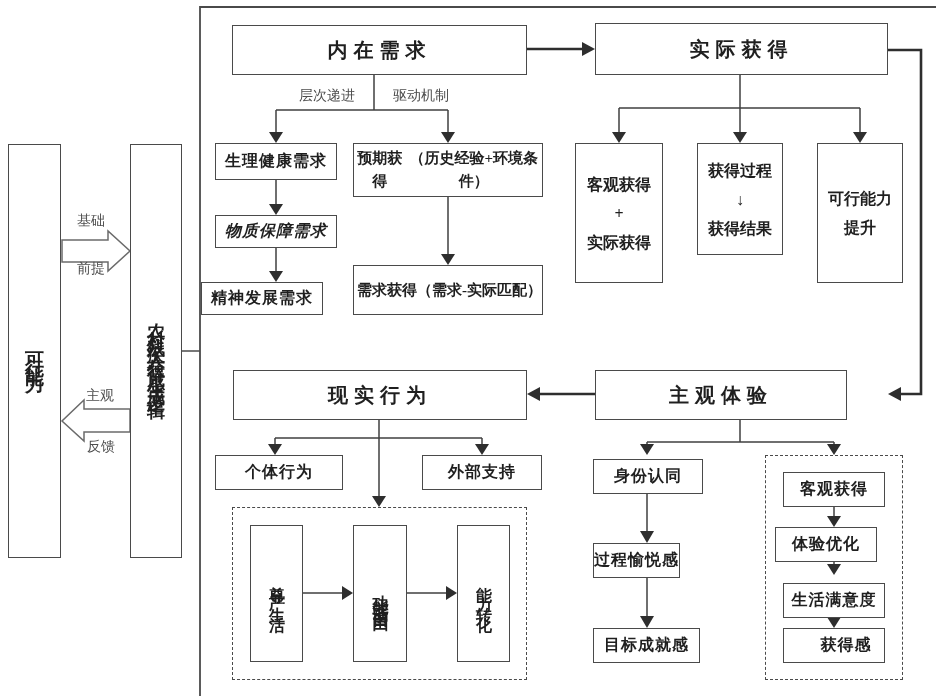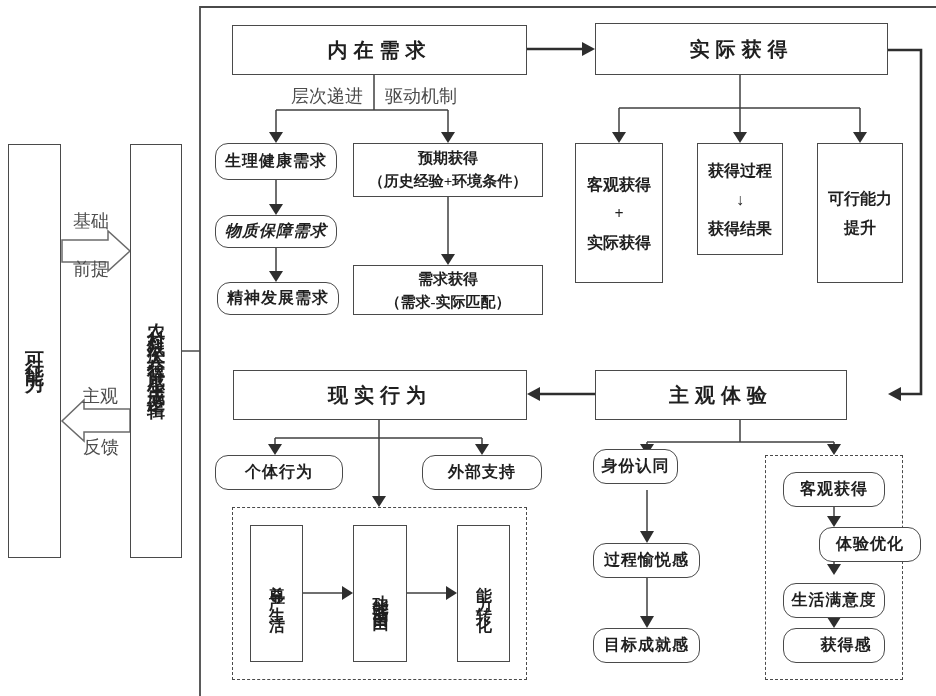--- a/index.html
+++ b/index.html
@@ -2,31 +2,31 @@
 <html><head>
 <meta charset="utf-8">
 <style>
   html,body{margin:0;padding:0;background:#fff;}
   .stage{position:relative;width:936px;height:696px;overflow:hidden;background:#fff;
          font-family:"Liberation Serif","DejaVu Serif",serif;color:#1f1f1f;}
   svg.wires{position:absolute;left:0;top:0;width:936px;height:696px;}
   .box{position:absolute;box-sizing:border-box;border:1.5px solid #4a4a4a;background:#fff;
        display:flex;align-items:center;justify-content:center;text-align:center;}
   .title{font-size:20px;font-weight:bold;letter-spacing:6px;}
-  .small{font-size:16px;font-weight:bold;letter-spacing:1px;border-radius:13px;}
+  .small{font-size:16px;font-weight:bold;letter-spacing:1px;}
   .multi{flex-direction:column;font-size:16px;font-weight:bold;line-height:29px;}
-  .two{flex-direction:column;font-size:15px;font-weight:bold;line-height:23px;}
+  .two{flex-direction:row;font-size:15px;font-weight:bold;line-height:23px;}
   .vtext{writing-mode:vertical-rl;text-orientation:upright;font-weight:bold;}
   .vbig{font-size:19px;letter-spacing:7px;}
   .vlogic{font-size:18px;letter-spacing:7px;}
   .vsmall{font-size:16px;letter-spacing:10px;}
   .vsmall6{font-size:16px;letter-spacing:4px;}
   .dashed{border:1.6px dashed #4a4a4a;background:transparent;}
   .lbl{position:absolute;transform:translate(-50%,-50%);white-space:nowrap;
-       color:#4d4d4d;font-size:18px;}
+       color:#4d4d4d;font-size:14px;}
   .sub{display:block;}
 </style>
 </head>
 <body>
 
 <div class="stage">
 
   <svg class="wires" viewBox="0 0 936 696">
 
     <g>
@@ -138,21 +138,21 @@
   <div class="lbl" style="left:101px;top:447px;">反馈</div>
 
   <div class="box title" style="left:232px;top:25px;width:295px;height:50px;">内在需求</div>
   <div class="box title" style="left:595px;top:23px;width:293px;height:52px;">实际获得</div>
 
   <div class="lbl" style="left:327px;top:96px;">层次递进</div>
   <div class="lbl" style="left:421px;top:96px;">驱动机制</div>
 
   <div class="box small" style="left:215px;top:143px;width:122px;height:37px;">生理健康需求</div>
   <div class="box small" style="left:215px;top:215px;width:122px;height:33px;font-style:italic;">物质保障需求</div>
-  <div class="box small" style="left:217px;top:282px;width:122px;height:33px;">精神发展需求</div>
+  <div class="box small" style="left:201px;top:282px;width:122px;height:33px;">精神发展需求</div>
 
   <div class="box two" style="left:353px;top:143px;width:190px;height:54px;">
     <span class="sub">预期获得</span>
     <span class="sub">（历史经验+环境条件）</span>
   </div>
   <div class="box two" style="left:353px;top:265px;width:190px;height:50px;justify-content:flex-end;">
     <span class="sub">需求获得</span>
     <span class="sub">（需求-实际匹配）</span>
   </div>
 
@@ -175,23 +175,23 @@
   <div class="box title" style="left:595px;top:370px;width:252px;height:50px;">主观体验</div>
 
   <div class="box small" style="left:215px;top:455px;width:128px;height:35px;">个体行为</div>
   <div class="box small" style="left:422px;top:455px;width:120px;height:35px;">外部支持</div>
 
   <div class="box dashed" style="left:232px;top:507px;width:295px;height:173px;"></div>
   <div class="box vtext vsmall" style="left:250px;top:525px;width:53px;height:137px;">尊严生活</div>
   <div class="box vtext vsmall6" style="left:353px;top:525px;width:54px;height:137px;">功能活动自由</div>
   <div class="box vtext vsmall" style="left:457px;top:525px;width:53px;height:137px;">能力转化</div>
 
-  <div class="box small" style="left:593px;top:449px;width:85px;height:35px;">身份认同</div>
-  <div class="box small" style="left:593px;top:543px;width:107px;height:35px;">过程愉悦感</div>
+  <div class="box small" style="left:593px;top:459px;width:110px;height:35px;">身份认同</div>
+  <div class="box small" style="left:593px;top:543px;width:87px;height:35px;">过程愉悦感</div>
   <div class="box small" style="left:593px;top:628px;width:107px;height:35px;">目标成就感</div>
 
   <div class="box dashed" style="left:765px;top:455px;width:138px;height:225px;"></div>
   <div class="box small" style="left:783px;top:472px;width:102px;height:35px;">客观获得</div>
-  <div class="box small" style="left:819px;top:527px;width:102px;height:35px;">体验优化</div>
+  <div class="box small" style="left:775px;top:527px;width:102px;height:35px;">体验优化</div>
   <div class="box small" style="left:783px;top:575px;width:102px;height:35px;margin-top:8px;">生活满意度</div>
   <div class="box small" style="left:783px;top:628px;width:102px;height:35px;padding-left:24px;">获得感</div>
 
 </div>
 
 </body></html>

